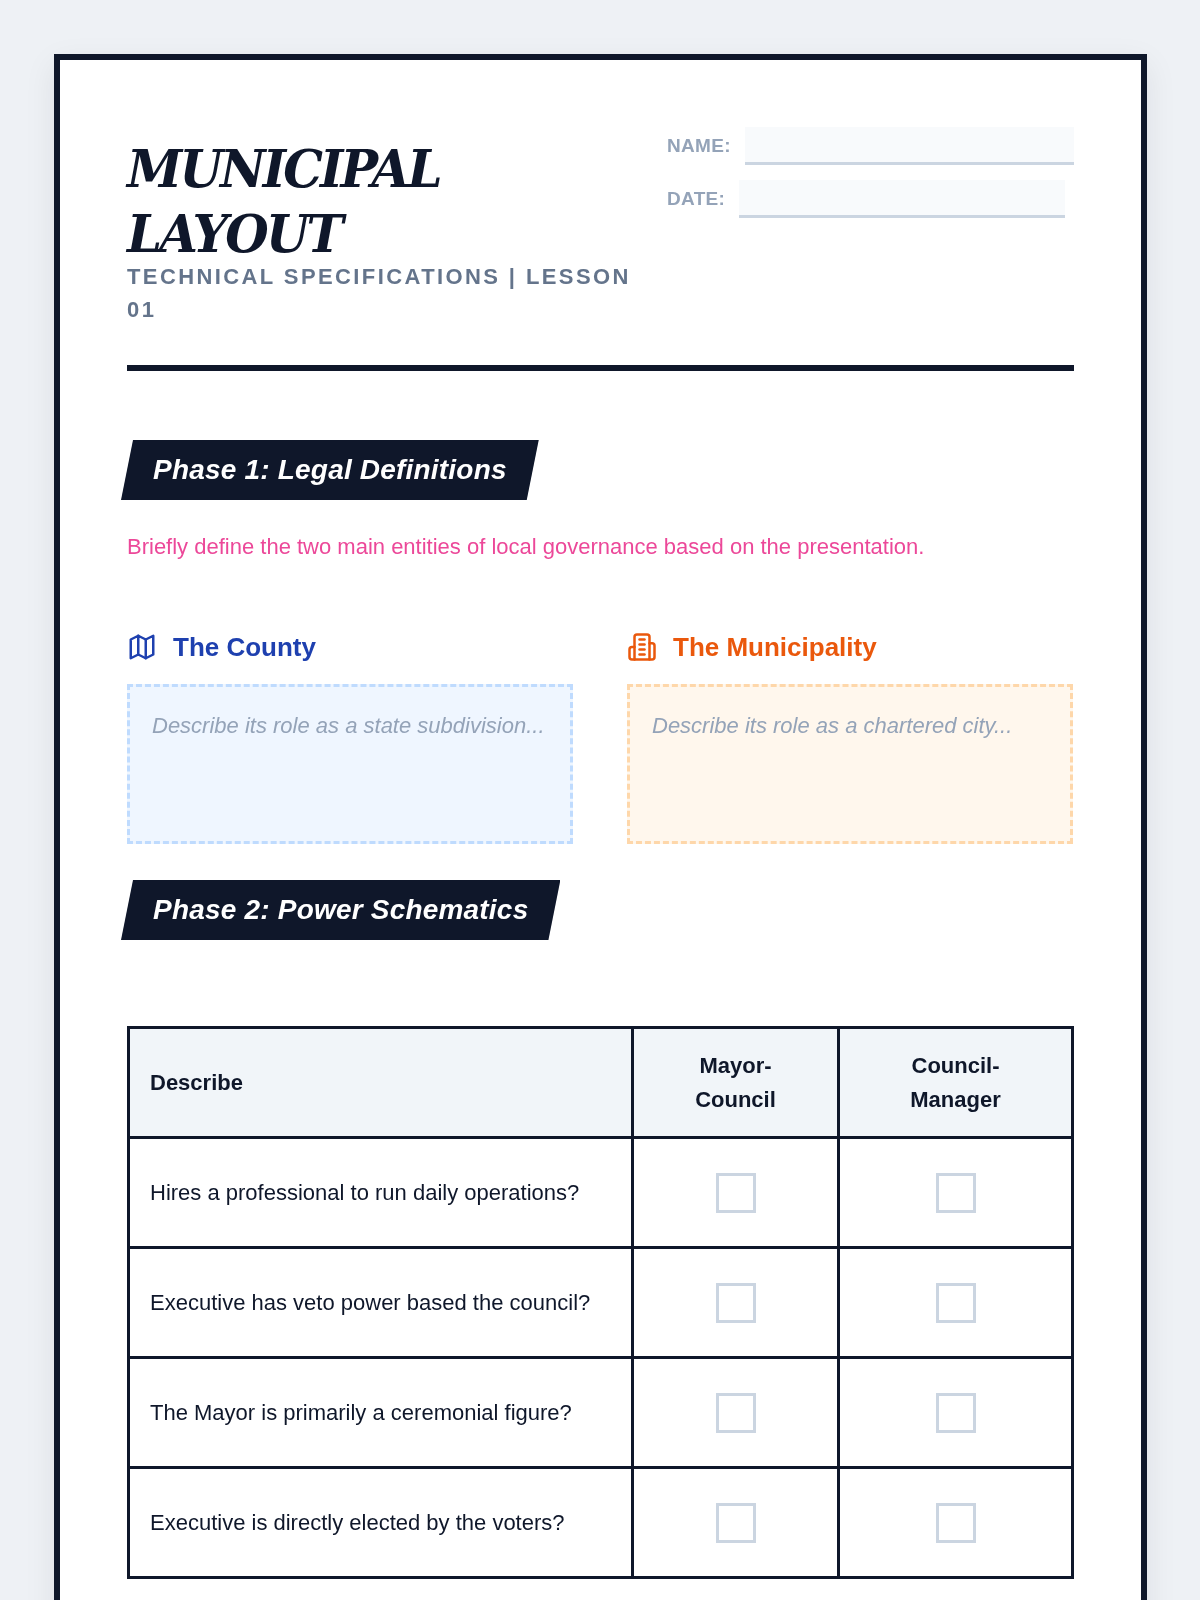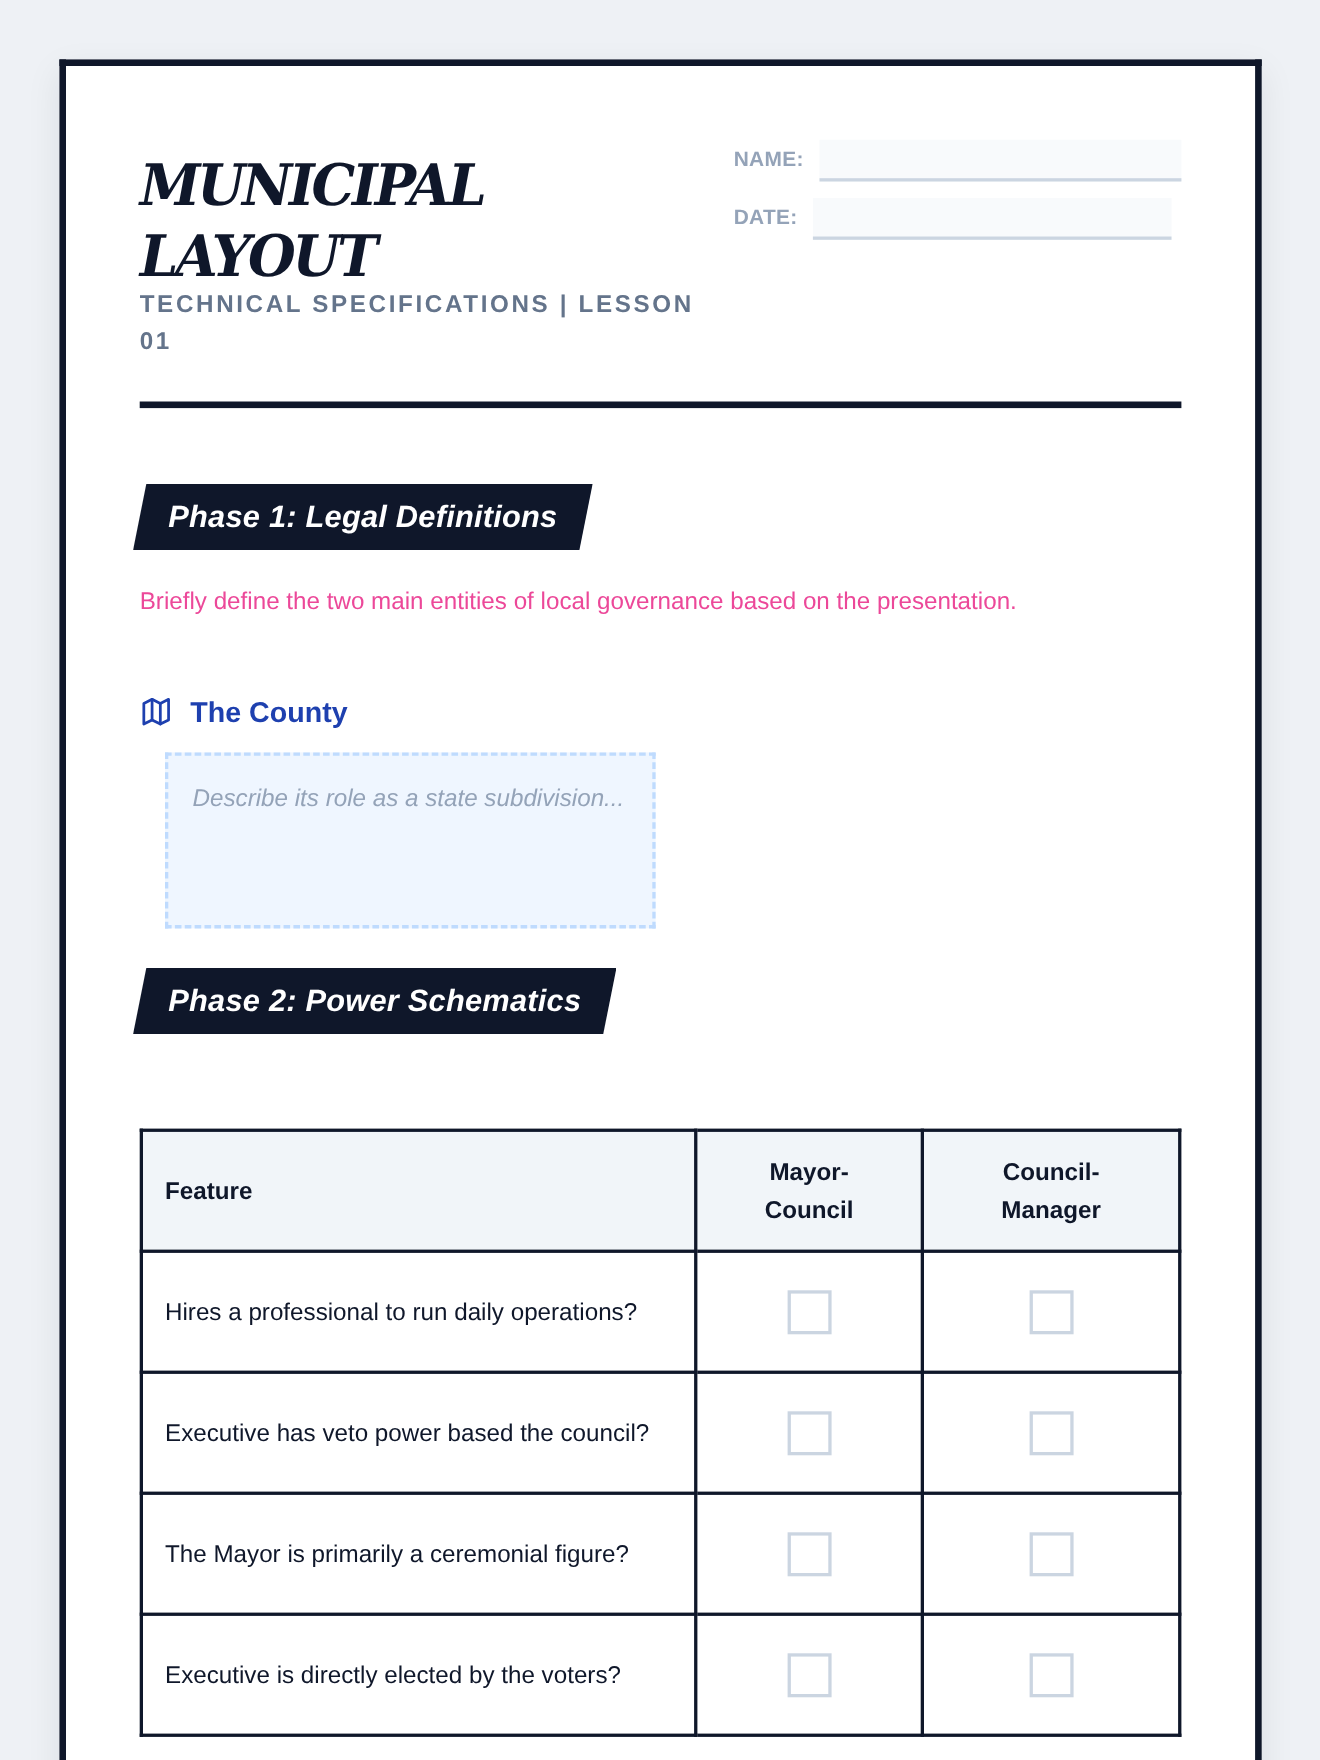--- a/index.html
+++ b/index.html
@@ -91,21 +91,21 @@
   .def-head span { font-weight: bold; font-size: 26px; }
   .county .def-head span { color: #1e40af; }
   .muni .def-head span { color: #ea580c; }
   .def-box {
     margin-top: 20px; height: 160px; width: 446px;
     border: 3px dashed; padding: 22px 22px;
     font-style: italic; font-size: 22px; line-height: 34px; color: #94a3b8;
     resize: none; outline: none; display: block;
     font-family: "Liberation Sans", sans-serif;
   }
-  .county .def-box { background: #eff6ff; border-color: #bfdbfe; margin-left: 23px; }
+  .county .def-box { background: #eff6ff; border-color: #bfdbfe; }
   .muni .def-box { background: #fff7ed; border-color: #fed7aa; }
   .def-box::placeholder { color: #94a3b8; font-style: italic; }
   
   .grid {
     position: absolute; left: 0; top: 966px; width: 947px;
     border-collapse: collapse;
     border: 3px solid #0f172a;
   }
   .grid th, .grid td { border: 3px solid #0f172a; }
   .grid th {
@@ -161,29 +161,44 @@
         <svg viewBox="0 0 24 24" fill="none" stroke="#1e40af" stroke-width="2" stroke-linejoin="round" stroke-linecap="round">
           <path d="M3 6l6-3 6 3 6-3v15l-6 3-6-3-6 3z"></path>
           <path d="M9 3v15"></path>
           <path d="M15 6v15"></path>
         </svg>
         <span>The County</span>
       </div>
       <textarea class="def-box" placeholder="Describe its role as a state subdivision..." style=""></textarea>
     </div>
 
+    <div class="def-col muni">
+      <div class="def-head">
+        <svg viewBox="0 0 24 24" fill="none" stroke="#ea580c" stroke-width="2" stroke-linejoin="round" stroke-linecap="round">
+          <path d="M6 22V4a2 2 0 0 1 2-2h8a2 2 0 0 1 2 2v18z"></path>
+          <path d="M6 12H4a2 2 0 0 0-2 2v6a2 2 0 0 0 2 2h2"></path>
+          <path d="M18 9h2a2 2 0 0 1 2 2v9a2 2 0 0 1-2 2h-2"></path>
+          <path d="M10 6h4"></path>
+          <path d="M10 10h4"></path>
+          <path d="M10 14h4"></path>
+          <path d="M10 18h4"></path>
+        </svg>
+        <span>The Municipality</span>
+      </div>
+      <textarea class="def-box" placeholder="Describe its role as a chartered city..." style=""></textarea>
+    </div>
 
     <div class="phase-banner phase2">
       <span>Phase 2: Power Schematics</span>
     </div>
 
     <table class="grid">
       <thead>
         <tr>
-          <th class="feat">Feature</th>
+          <th class="feat">Describe</th>
           <th class="mc"><span style="display:inline-block;width:90px;">Mayor-Council</span></th>
           <th class="cm"><span style="display:inline-block;width:110px;">Council-Manager</span></th>
         </tr>
       </thead>
       <tbody>
         <tr>
           <td class="q">Hires a professional to run daily operations?</td>
           <td class="cb"><span class="checkbox"></span></td>
           <td class="cb"><span class="checkbox"></span></td>
         </tr>

